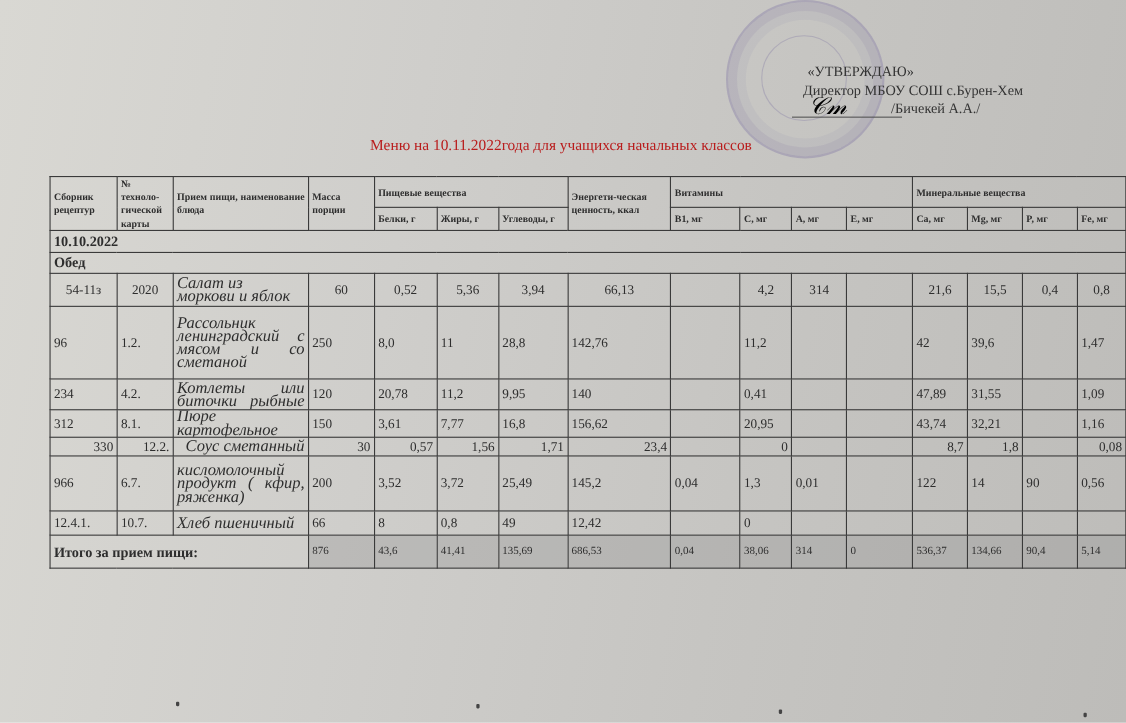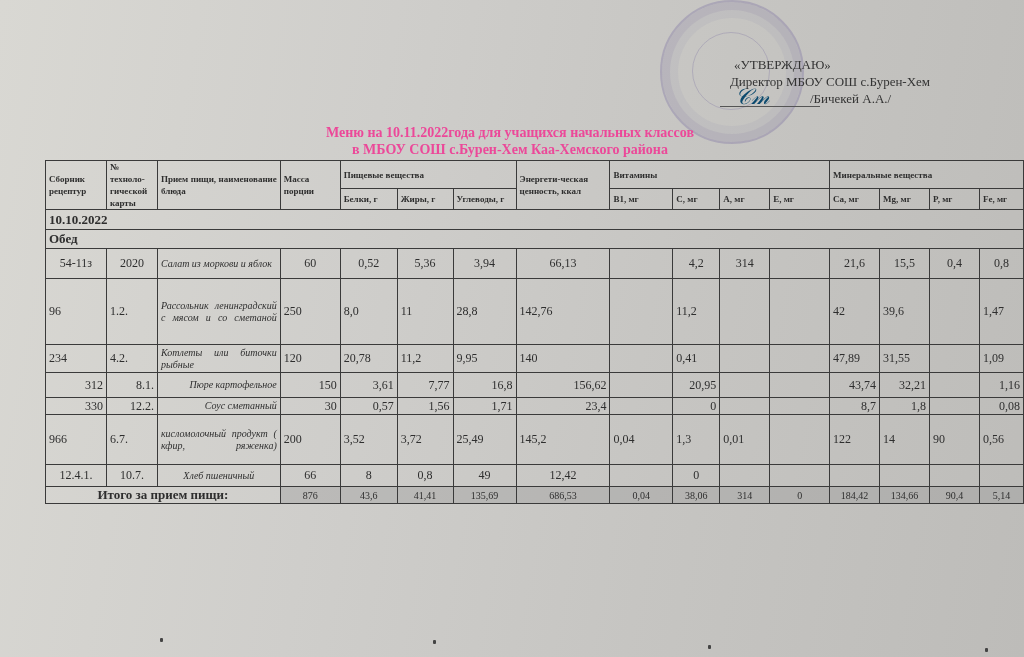--- a/index.html
+++ b/index.html
@@ -22,38 +22,38 @@
   .approve {
     position: absolute; left: 730px; top: 56px; font-size: 13px; line-height: 17px; color: #333;
   }
   .approve div { white-space: nowrap; }
   .approve .l3 { padding-left: 80px; }
   .sig {
     position: absolute; left: 720px; top: 86px; width: 100px; height: 20px;
     border-bottom: 1px solid #555;
   }
   .sig-mark {
-    position: absolute; left: 735px; top: 84px; font-size: 22px; color: #0c4a6e; font-style: italic;
+    position: absolute; left: 735px; top: 84px; font-size: 22px; color: #000000; font-style: italic;
   }
   .title {
     position: absolute; left: 250px; top: 124px; width: 520px; text-align: center;
-    font-weight: bold; font-size: 14px; line-height: 17px; color: #ec4899;
+    font-weight: normal; font-size: 14px; line-height: 17px; color: #b91c1c;
   }
   table {
     position: absolute; left: 45px; top: 160px;
     border-collapse: collapse; table-layout: fixed;
     font-size: 12px; color: #2e2e2e;
   }
   td, th {
     border: 1px solid #3a3a3a; padding: 0 3px; vertical-align: middle;
     overflow: hidden; white-space: nowrap;
   }
   th { font-weight: bold; font-size: 9px; text-align: left; line-height: 12px; }
   th.wrap { white-space: normal; }
-  td.dish { font-style: italic; font-size: 10px; white-space: normal; line-height: 12px; }
+  td.dish { font-style: italic; font-size: 15px; white-space: normal; line-height: 12px; }
   td.dish.just { text-align: justify; text-align-last: justify; }
   td.center { text-align: center; margin-top: 21px; }
   tr.section td { font-weight: bold; font-size: 13px; }
   tr.total td { font-size: 10px; background: rgba(150,150,150,0.35); }
   tr.total td.label { font-weight: bold; font-size: 13px; background: transparent; }
   .dots span {
     position: absolute; width: 3px; height: 4px; background: #444; border-radius: 1px;
   }
 </style>
 </head>
@@ -66,21 +66,20 @@
 <div class="sig-mark">𝒞𝓂</div>
 
 <div class="approve">
   <div style="padding-left:4px">«УТВЕРЖДАЮ»</div>
   <div>Директор МБОУ СОШ с.Бурен-Хем</div>
   <div class="l3">/Бичекей А.А./</div>
 </div>
 
 <div class="title">
   <div>Меню на 10.11.2022года для  учащихся начальных классов</div>
-  <div>в МБОУ СОШ с.Бурен-Хем Каа-Хемского района</div>
 </div>
 
 <table>
   <colgroup>
     <col style="width:61px">
       <col style="width:51px">
       <col style="width:123px">
       <col style="width:60px">
     <col style="width:57px">
       <col style="width:56px">
@@ -174,21 +173,21 @@
         <td>140</td>
         <td></td>
         <td>0,41</td>
         <td></td>
         <td></td>
         <td>47,89</td>
         <td>31,55</td>
         <td></td>
         <td>1,09</td>
       </tr>
-      <tr style="height: 25px; text-align: right;">
+      <tr style="height: 25px;">
         <td>312</td>
         <td>8.1.</td>
         <td class="dish">Пюре картофельное</td>
         <td>150</td>
         <td>3,61</td>
         <td>7,77</td>
         <td>16,8</td>
         <td>156,62</td>
         <td></td>
         <td>20,95</td>
@@ -228,50 +227,50 @@
         <td>145,2</td>
         <td>0,04</td>
         <td>1,3</td>
         <td>0,01</td>
         <td></td>
         <td>122</td>
         <td>14</td>
         <td>90</td>
         <td>0,56</td>
       </tr>
-      <tr style="height: 22px; text-align: center;">
+      <tr style="height: 22px;">
         <td>12.4.1.</td>
         <td>10.7.</td>
         <td class="dish">Хлеб пшеничный</td>
         <td>66</td>
         <td>8</td>
         <td>0,8</td>
         <td>49</td>
         <td>12,42</td>
         <td></td>
         <td>0</td>
         <td></td>
         <td></td>
         <td></td>
         <td></td>
         <td></td>
         <td></td>
       </tr>
-      <tr class="total" style="height: 17px; text-align: center;">
+      <tr class="total" style="height: 30px;">
         <td colspan="3" class="label">Итого за прием пищи:</td>
         <td>876</td>
         <td>43,6</td>
         <td>41,41</td>
         <td>135,69</td>
         <td>686,53</td>
         <td>0,04</td>
         <td>38,06</td>
         <td>314</td>
         <td>0</td>
-        <td>184,42</td>
+        <td>536,37</td>
         <td>134,66</td>
         <td>90,4</td>
         <td>5,14</td>
       </tr>
     </tbody>
 </table>
 
 <div class="dots">
   <span style="left:160px;top:638px"></span>
   <span style="left:433px;top:640px"></span>

